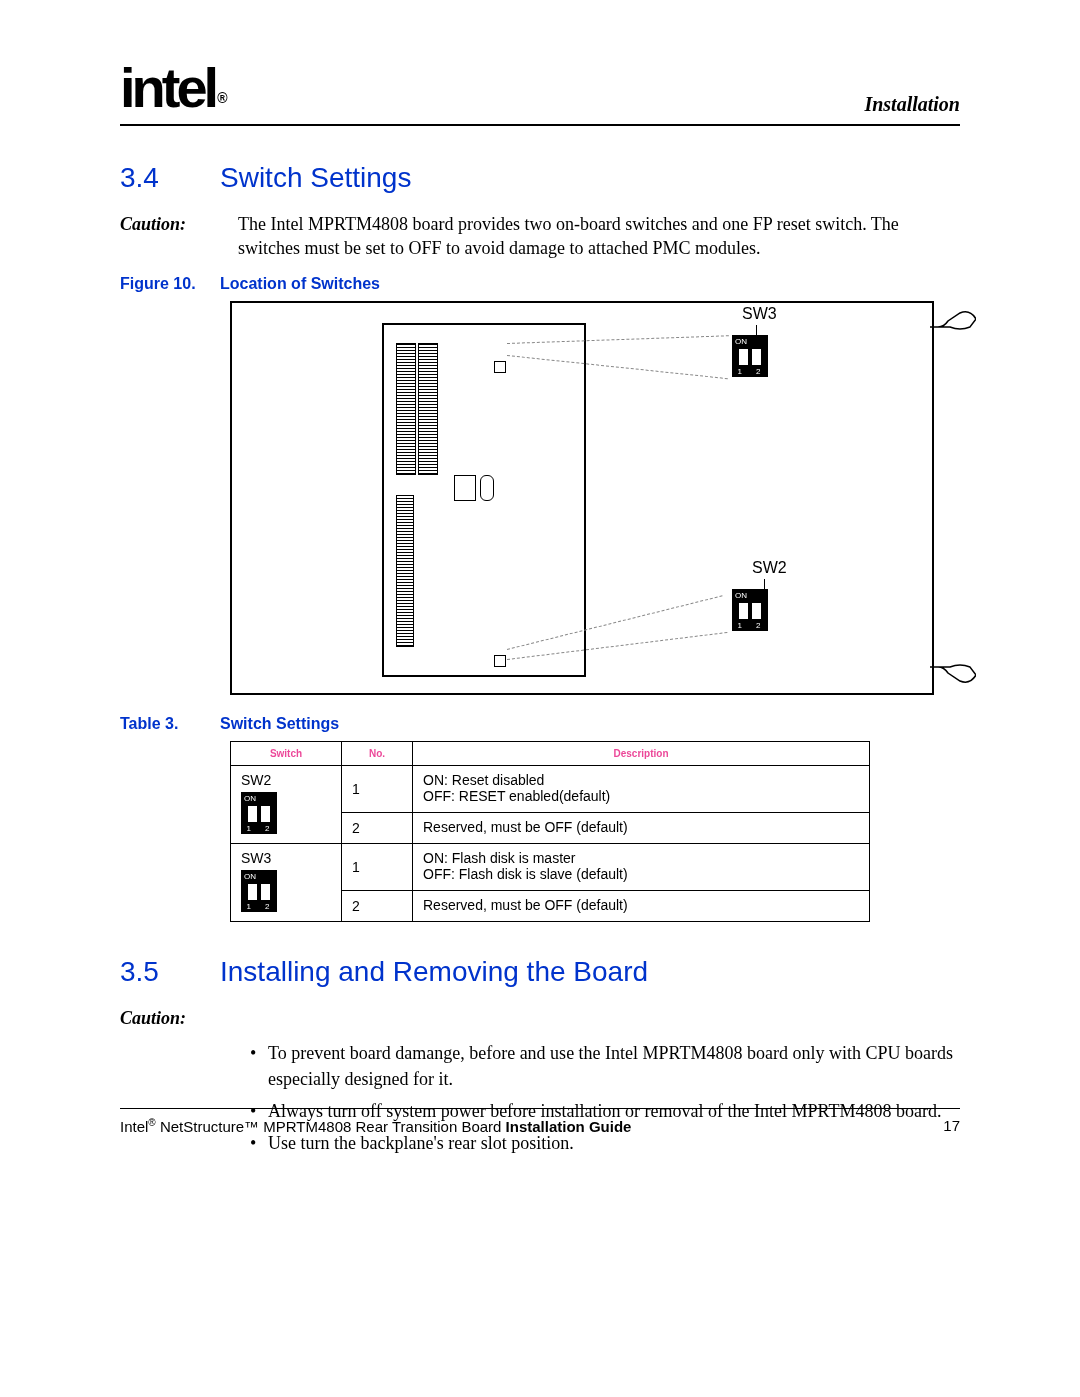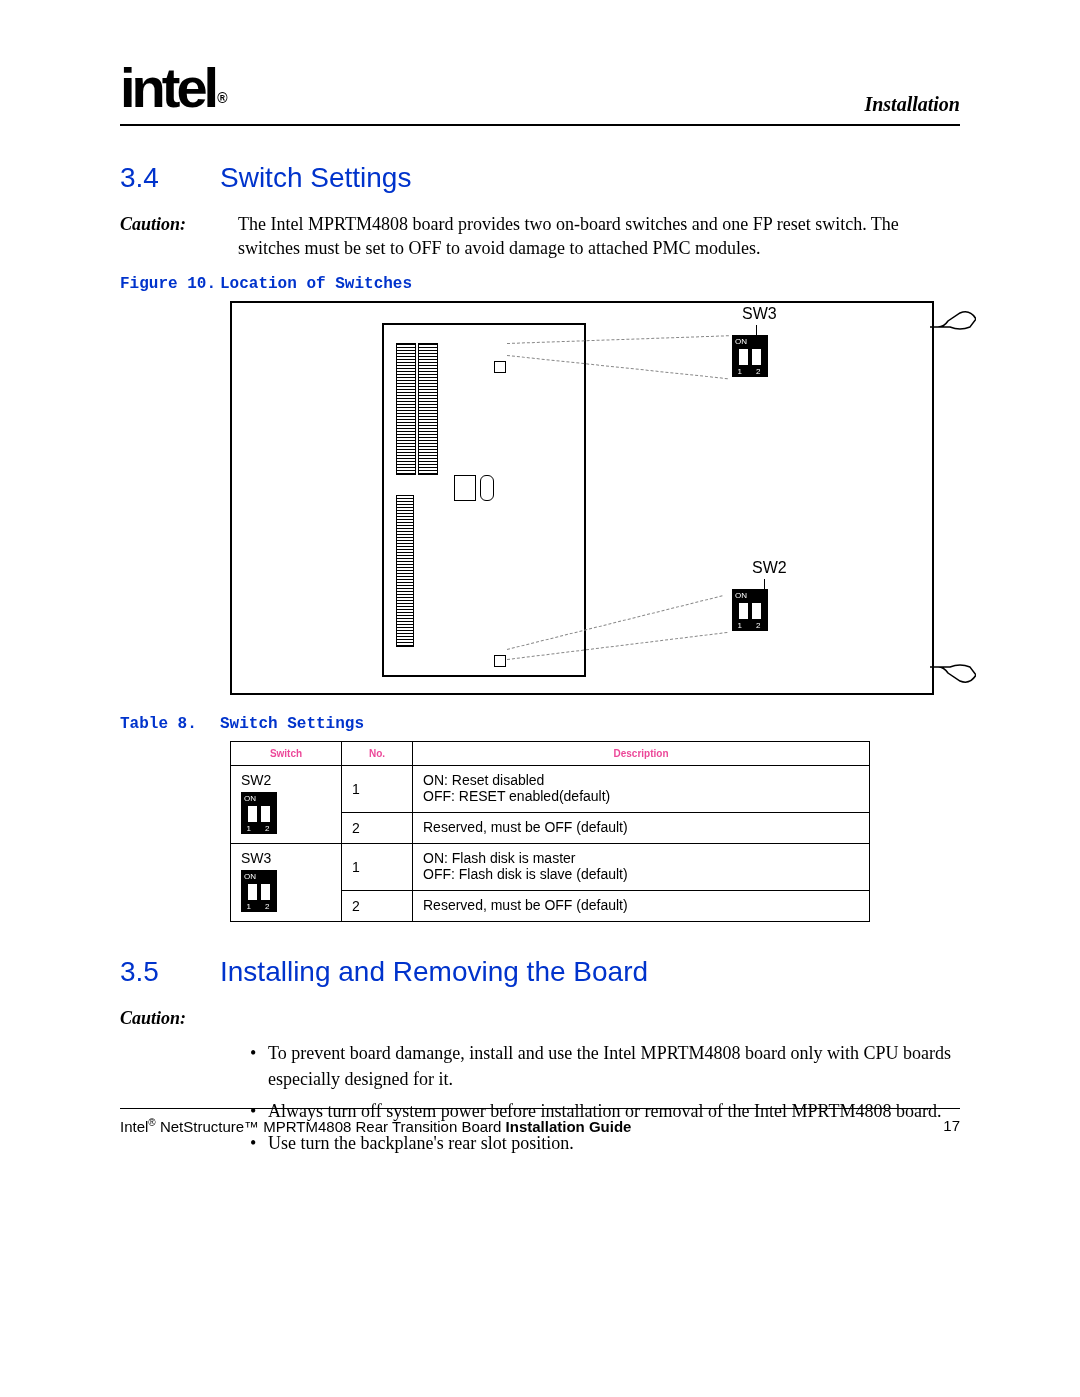--- a/index.html
+++ b/index.html
@@ -70,21 +70,21 @@
     font-weight: bold;
     width: 110px;
     flex-shrink: 0;
     padding-right: 8px;
   }
   .caution-body {
     flex: 1;
   }
   .fig-caption, .table-caption {
     color: #0033cc;
-    font-family: Liberation Mono, monospace;
+    font-family: Liberation Sans, sans-serif;
     font-weight: bold;
     font-size: 16px;
     margin: 14px 0 8px 0;
   }
   .fig-caption .fnum, .table-caption .tnum {
     display: inline-block;
     width: 100px;
   }
   .figure-box {
     border: 2px solid #000;
@@ -285,21 +285,21 @@
       <span class="on">ON</span>
       <div class="slider s1"></div>
       <div class="slider s2"></div>
       <div class="nums">1 2</div>
     </div>
     <div class="dashed" style="left:275px; top:346px; width:222px; transform-origin:left; transform:rotate(-14deg);"></div>
     <div class="dashed" style="left:275px; top:356px; width:222px; transform-origin:left; transform:rotate(-7deg);"></div>
   </div>
 
   <div class="table-caption">
-    <span class="tnum">Table 8.</span><span>Switch Settings</span>
+    <span class="tnum">Table 3.</span><span>Switch Settings</span>
   </div>
 
   <table class="switch-table">
     <tbody>
         <tr>
       <th>Switch</th>
       <th>No.</th>
       <th>Description</th>
     </tr>
 
@@ -350,21 +350,21 @@
   <div class="sec-heading" style="margin-top:34px;">
     <span class="num">3.5</span><span>Installing and Removing the Board</span>
   </div>
 
   <div class="caution-row">
     <div class="caution-label">Caution:</div>
     <div class="caution-body"></div>
   </div>
 
   <ul class="bullets">
-    <li>To prevent board damange, install and use the Intel MPRTM4808 board only with CPU boards especially designed for it.</li>
+    <li>To prevent board damange, before and use the Intel MPRTM4808 board only with CPU boards especially designed for it.</li>
     <li>Always turn off system power before installation or removal of the Intel MPRTM4808 board.</li>
     <li>Use turn the backplane's rear slot position.</li>
   </ul>
 
   <div class="footer">
     <div class="ft-left">
       <span>Intel</span><sup>®</sup><span> NetStructure™ MPRTM4808 Rear Transition Board </span><b>Installation Guide</b>
     </div>
     <div>17</div>
   </div>

